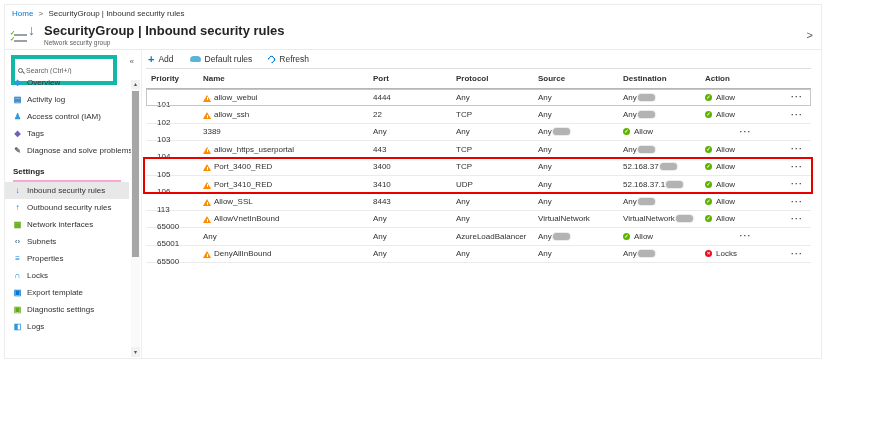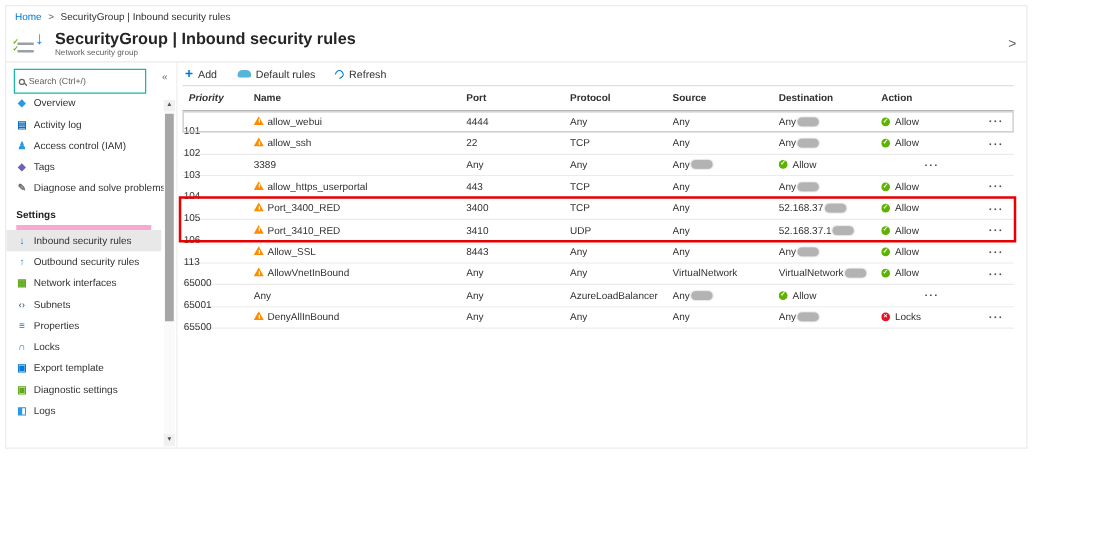--- a/index.html
+++ b/index.html
@@ -28,32 +28,32 @@
   .pi-check.c1{top:4px;} .pi-check.c2{top:10px;}
   .pi-arrow{position:absolute; right:1px; top:-3px; font-size:14px; font-weight:bold; color:#2b88d8;}
   .title-text{margin-left:8px;}
   .page-title{font-size:13px; font-weight:bold; color:#252423; line-height:13px;}
   .page-subtitle{font-size:6.5px; color:var(--muted); margin-top:2px;}
   .top-chevron{position:absolute; right:8px; top:24px; font-size:11px; color:var(--muted); cursor:pointer;}
   .title-divider{position:absolute; left:0; right:0; top:44px; height:1px; background:#eaeaea;}
 
   
   .sidebar{position:absolute; left:0; top:45px; bottom:0; width:137px; border-right:1px solid #efefef; overflow:hidden;}
-  .searchwrap{position:absolute; left:6px; top:5px; width:106px; height:20px; border:1px solid #14b8a6;
+  .searchwrap{position:absolute; left:6px; top:5px; width:106px; height:30px; border:4px solid #14b8a6;
               display:flex; align-items:center; padding:0 3px; background:#fff;}
   .mag{position:relative; width:5px; height:5px; border:1px solid #666; border-radius:50%; flex:0 0 auto;}
   .mag::after{content:""; position:absolute; width:3px; height:1px; background:#666;
               right:-3px; bottom:-1px; transform:rotate(45deg);}
   .searchwrap input{border:none; outline:none; width:100%; font-size:7px; margin-left:3px;
                     font-family:"Liberation Sans",sans-serif; color:var(--text);}
   .searchwrap input::placeholder{color:var(--muted);}
   .collapse-btn{position:absolute; right:7px; top:7px; font-size:8px; color:var(--muted); cursor:pointer;}
   .nav{position:absolute; left:0; top:24px; width:124px;}
   .nav-heading{font-size:8px; font-weight:bold; color:#252423; margin:5px 8px 0; padding:3px 0 4px;
-               border-bottom:4px solid #f9a8d4;}
+               border-bottom:2px solid #f9a8d4;}
   .nav-item{display:flex; align-items:center; gap:5px; height:17px; padding-left:8px; cursor:pointer; font-size:8px; color:var(--text);}
   .nav-item.active{background:#e8e8e8;}
   .nav-icon{width:9px; flex:0 0 auto; font-size:8px; line-height:9px; text-align:center; font-weight:bold;}
   .nav-label{white-space:nowrap;}
   .scrollbar{position:absolute; right:1px; top:30px; bottom:11px; width:9px; background:#fafafa;}
   .sb-arrow{position:absolute; left:0; width:9px; height:9px; font-size:6px; color:#555; text-align:center;
             line-height:9px; background:#f1f1f1; cursor:pointer;}
   .sb-up{top:0;} .sb-downbox{position:absolute; right:1px; bottom:1px; width:9px; height:10px; background:#f1f1f1;
             font-size:6px; color:#555; text-align:center; line-height:10px; cursor:pointer;}
   .sb-thumb{position:absolute; left:1px; top:11px; width:7px; height:62%; background:#a6a6a6; cursor:grab;}
@@ -63,27 +63,27 @@
   .toolbar{display:flex; align-items:center; gap:16px; height:19px; border-bottom:1px solid #e1dfdd; padding-left:2px;}
   .tb-btn{display:flex; align-items:center; gap:4px; background:none; border:none; font-size:8.5px;
           color:var(--text); cursor:pointer; font-family:"Liberation Sans",sans-serif; padding:0;}
   .tb-plus{color:var(--accent); font-size:11px; font-weight:bold; line-height:9px;}
   .tb-cloud{width:11px; height:6px; background:#59b4d9; border-radius:4px 4px 2px 2px; display:inline-block;}
   .tb-refresh{width:7px; height:7px; border:1.4px solid var(--accent); border-radius:50%;
               border-left-color:transparent; display:inline-block; transform:rotate(-45deg);}
 
   .grid{display:grid; grid-template-columns:57px 170px 83px 82px 85px 82px 81px 22px; align-items:center;}
   .thead{height:20px; border-bottom:1px solid #b8b6b4; font-size:8px; font-weight:bold; color:var(--text);}
-  .thead span:first-child{padding-left:5px;font-style:italic;}
+  .thead span:first-child{padding-left:5px;}
   .rows{position:relative;}
   .trow{height:17.4px; border-bottom:1px solid var(--line); font-size:8px; color:var(--text); cursor:pointer; background:#fff;}
   .trow.outlined{outline:1px solid #c9c7c5; outline-offset:-1px;}
   .cell{white-space:nowrap; overflow:hidden;}
-  .c-priority{padding-left:1px;margin-top:15px;}
-  .c-name{display:flex; align-items:flex-start; gap:3px;}
+  .c-priority{padding-left:11px;margin-top:15px;}
+  .c-name{display:flex; align-items:flex-end; gap:3px;}
   .warn{width:0; height:0; border-left:4px solid transparent; border-right:4px solid transparent;
         border-bottom:7px solid var(--warning-orange); display:inline-block; position:relative;}
   .warn::after{content:""; position:absolute; left:-0.5px; top:2.5px; width:1px; height:3px; background:#fff;}
   .c-dest{display:flex; align-items:center;}
   .redaction{width:17px; height:7px; background:#b3b3b3; border-radius:4px; margin-left:1px;
              box-shadow:0 0 2px #b3b3b3; display:inline-block;}
   .c-action{display:flex; align-items:center; gap:4px;}
   .badge{width:7px; height:7px; border-radius:50%; color:#fff; font-size:5.5px; line-height:7px;
          text-align:center; display:inline-block; font-weight:bold;}
   .badge.allow{background:var(--allow-green);}

